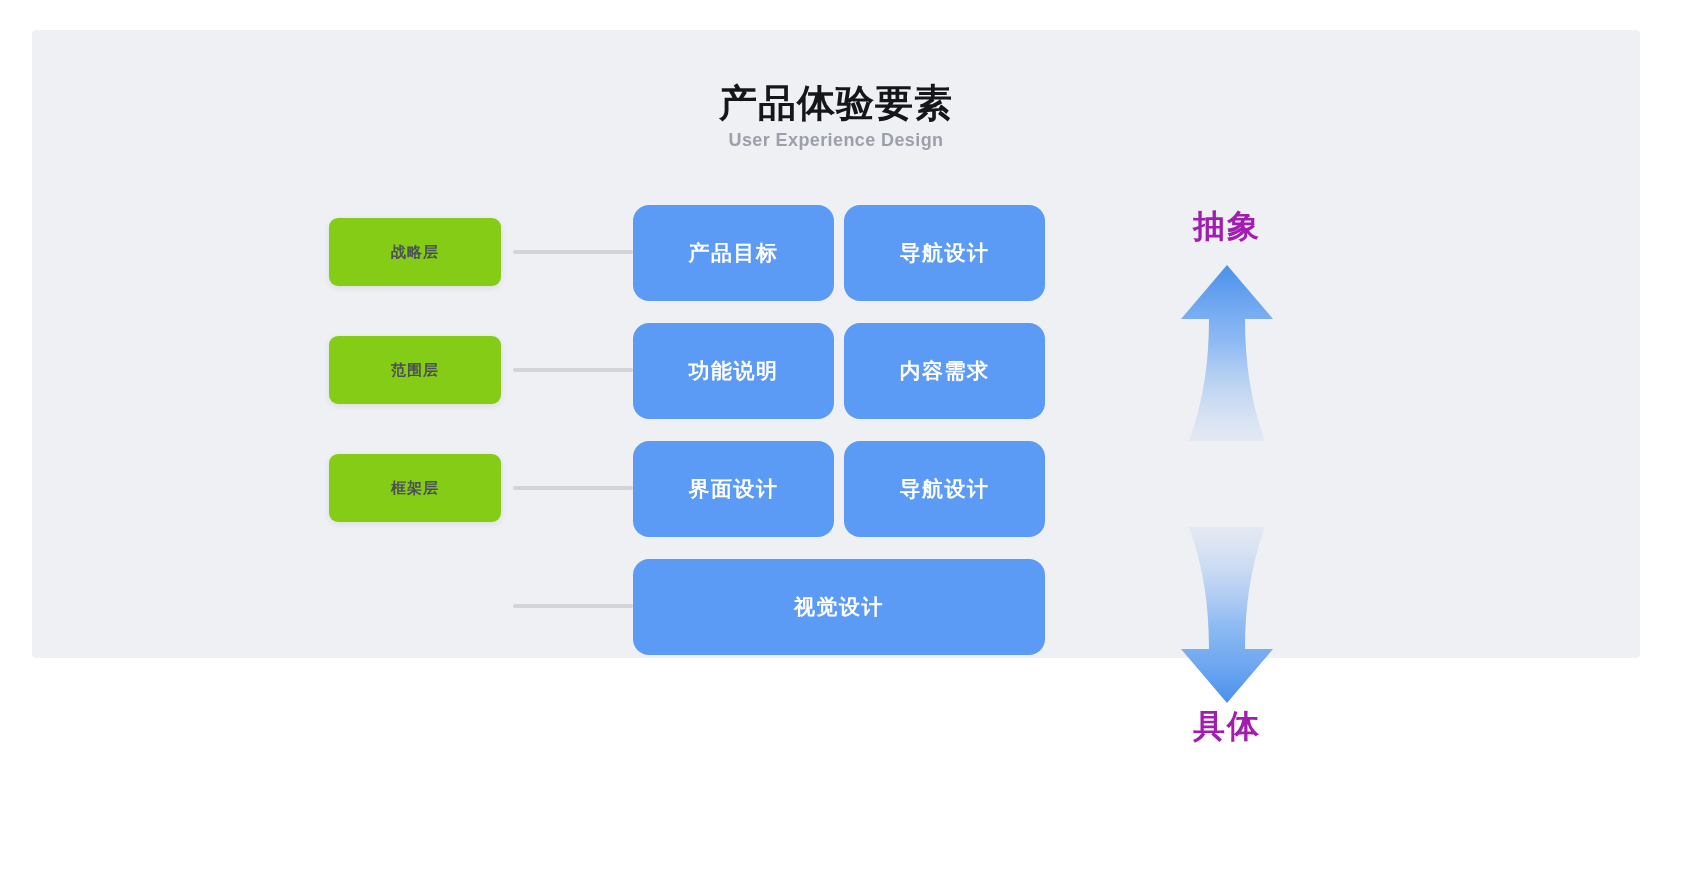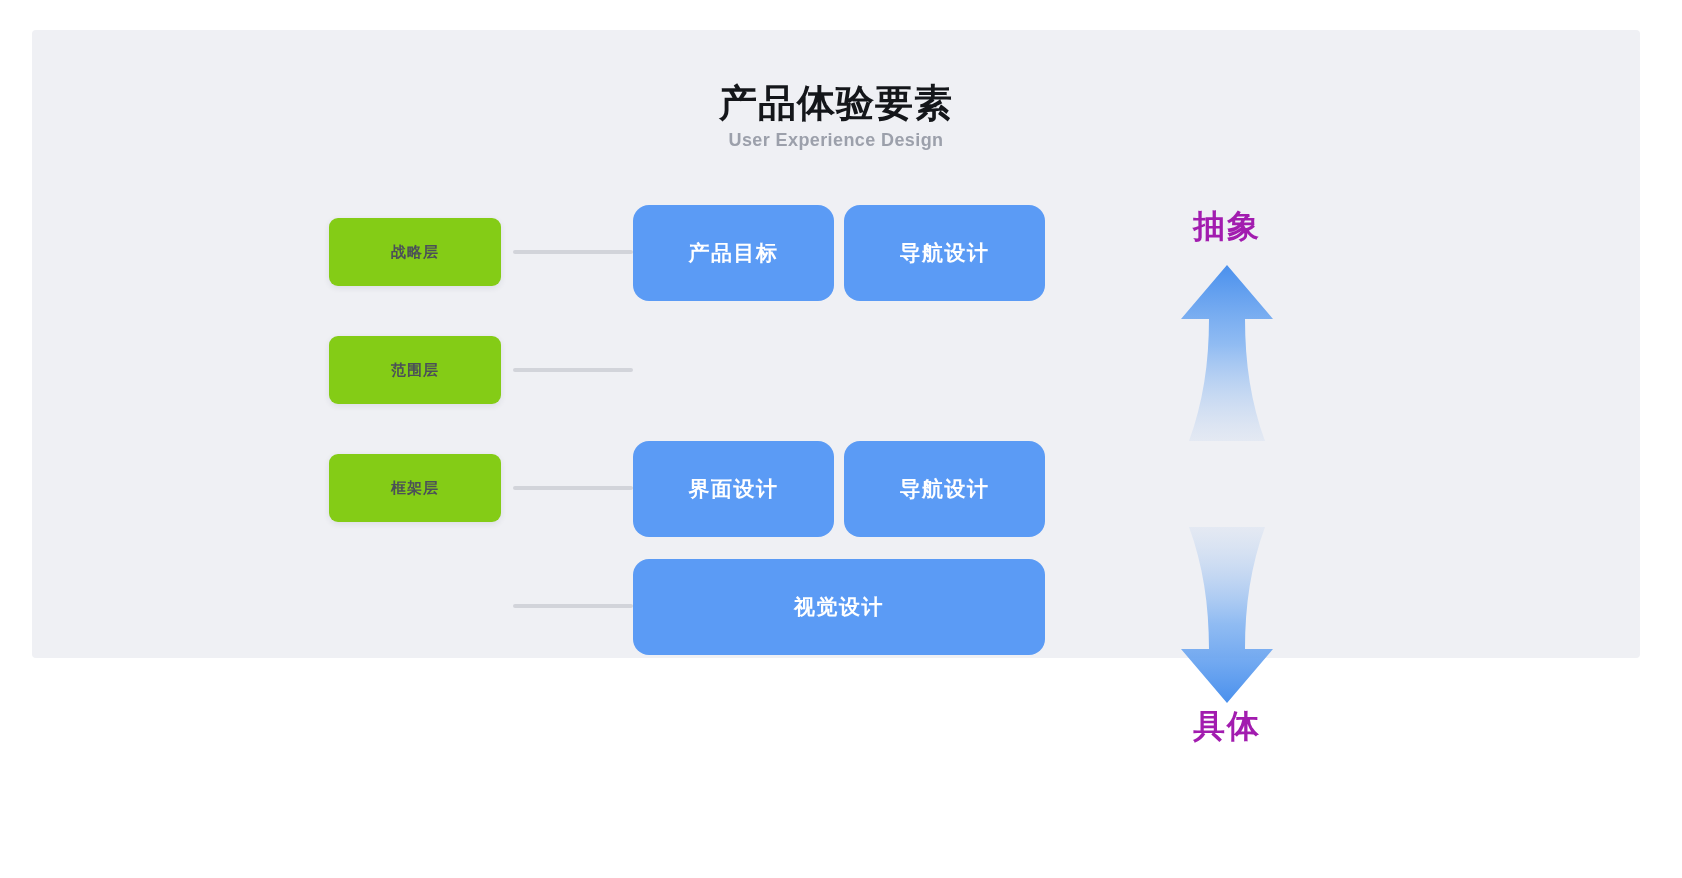--- a/index.html
+++ b/index.html
@@ -170,20 +170,24 @@
       <div class="connector"></div>
       <div class="cards">
         <div class="card">产品目标</div>
         <div class="card">导航设计</div>
       </div>
     </div>
 
     <div class="row">
       <div class="layer-chip">范围层</div>
       <div class="connector"></div>
+      <div class="cards">
+        <div class="card">功能说明</div>
+        <div class="card">内容需求</div>
+      </div>
     </div>
 
 
     <div class="row">
       <div class="layer-chip">框架层</div>
       <div class="connector"></div>
       <div class="cards">
         <div class="card">界面设计</div>
         <div class="card">导航设计</div>
       </div>

